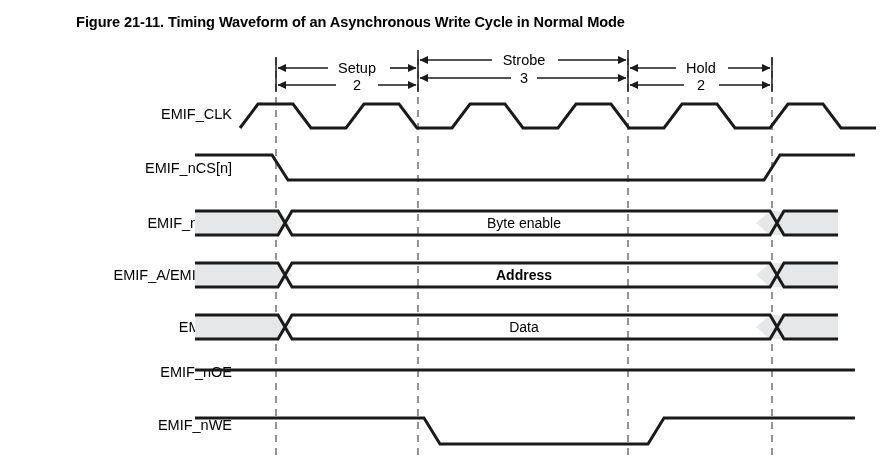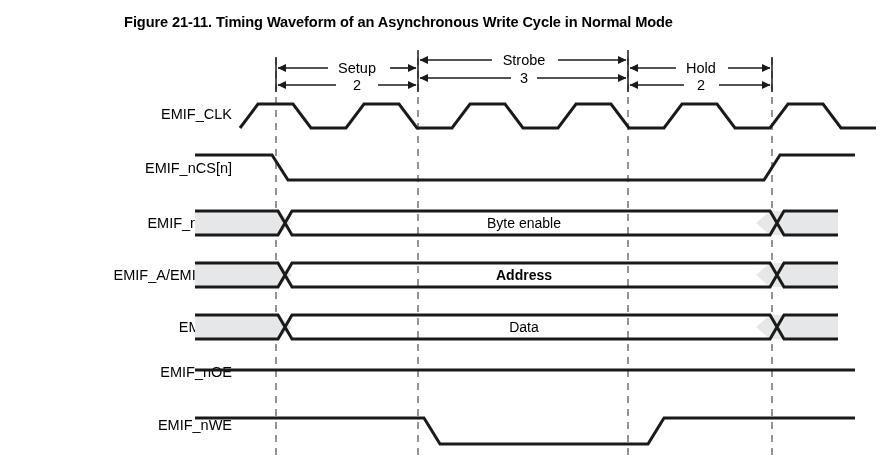--- a/index.html
+++ b/index.html
@@ -23,21 +23,20 @@
     position: absolute;
     top: 14px;
     left: 0;
     width: 701px;
     text-align: center;
     font-size: 14.6px;
     font-weight: bold;
     color: #000000;
     letter-spacing: -0.1px;
     white-space: nowrap;
-    padding-left: 48px;
   }
   #wave-svg {
     position: absolute;
     top: 0;
     left: 0;
   }
   .sig-label {
     font-family: "Liberation Sans", sans-serif;
     font-size: 14.5px;
     fill: #000000;

